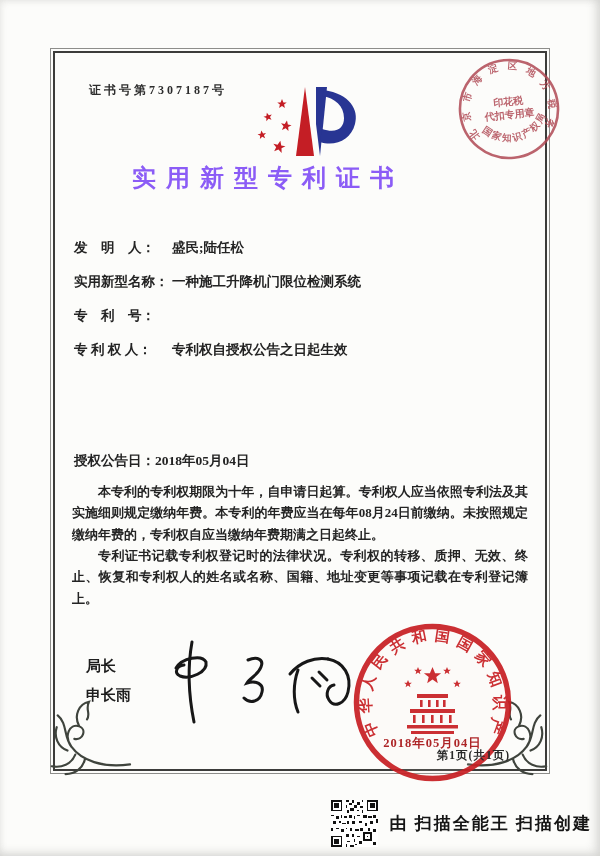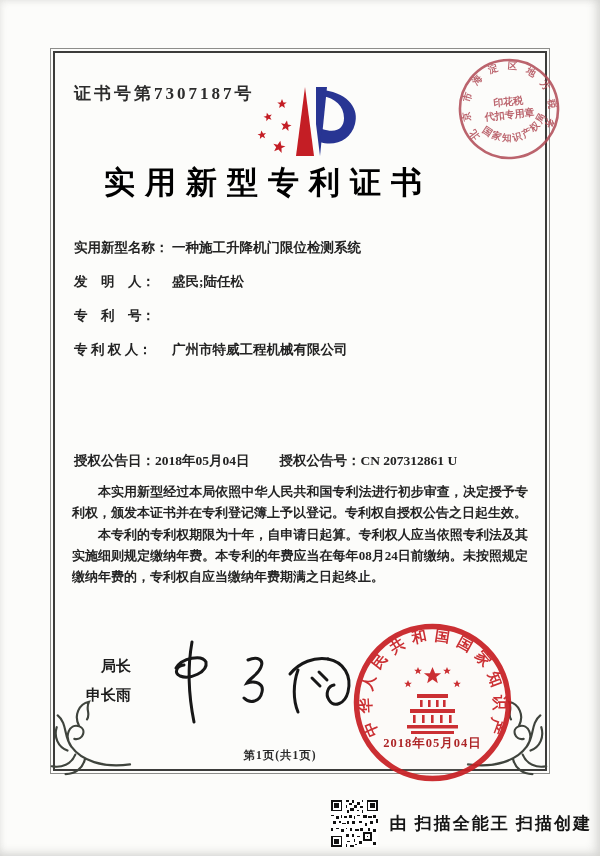--- a/index.html
+++ b/index.html
@@ -12,41 +12,41 @@
     box-shadow:inset -4px -3px 10px rgba(90,90,85,.22), inset 2px 2px 6px rgba(120,120,115,.08);
     color:#232323;
   }
   
   .frame{position:absolute;left:50px;top:48px;width:498px;height:724px;border:1px solid #8d8d8a;}
   .frame-inner{position:absolute;inset:2px;border:2px solid #3c3c3a;}
   .ornament{position:absolute;width:88px;height:88px;}
   .ornament.left{left:44px;top:690px;}
   .ornament.right{left:466px;top:690px;transform:scaleX(-1);}
   
-  .cert-no{position:absolute;left:74px;top:82px;font-size:17px;font-weight:700;letter-spacing:3px;color:#2c2c2c;}
+  .cert-no{position:absolute;left:89px;top:82px;font-size:12px;font-weight:700;letter-spacing:3px;color:#2c2c2c;}
   .logo{position:absolute;left:243px;top:84px;}
   .corner-seal{position:absolute;left:450px;top:50px;transform:rotate(-6deg);opacity:.85;}
   .title{position:absolute;left:50px;top:162px;width:436px;text-align:center;
-         font-size:31px;font-weight:700;letter-spacing:10px;color:#000000;}
+         font-size:24px;font-weight:700;letter-spacing:10px;color:#8b5cf6;}
   
   .fields{position:absolute;left:74px;top:238px;width:456px;font-size:13.5px;font-weight:700;}
   .frow{display:flex;margin-bottom:13.5px;line-height:1.52;}
   .flabel{width:98px;flex:none;white-space:nowrap;}
   .fvalue{flex:1;}
   .grant-row{position:absolute;left:74px;top:452px;width:456px;display:flex;gap:30px;
              font-size:13.5px;font-weight:700;white-space:nowrap;}
   
   .paras{position:absolute;left:72px;top:481px;width:456px;font-size:13px;font-weight:600;
          line-height:1.64;text-align:justify;color:#242424;}
   .paras p{margin:0;text-indent:2em;}
   
-  .signer{position:absolute;left:86px;top:652px;font-size:15px;font-weight:700;line-height:1.95;color:#1e1e1e;text-align:right;}
+  .signer{position:absolute;left:86px;top:652px;font-size:15px;font-weight:700;line-height:1.95;color:#1e1e1e;}
   .signature{position:absolute;left:162px;top:634px;}
   .big-seal{position:absolute;left:350px;top:620px;opacity:.93;}
-  .page-footer{position:absolute;left:50px;top:748px;width:460px;text-align:center;
+  .page-footer{position:absolute;left:50px;top:748px;width:460px;text-align:right;
                font-size:11.5px;font-weight:700;letter-spacing:1px;color:#2a2a2a;}
   
   .scan-footer{position:absolute;left:0;top:800px;width:592px;display:flex;justify-content:flex-end;
                align-items:center;gap:12px;}
   .scan-text{font-size:17px;font-weight:700;letter-spacing:2px;color:#151515;}
   svg text{font-family:"Liberation Serif","DejaVu Serif",serif;}
 </style>
 </head>
 <body>
 
@@ -93,48 +93,45 @@
     <text x="59" y="68" text-anchor="middle" font-size="10" font-weight="700" fill="#b04a55">代扣专用章</text>
     <text font-size="9.5" font-weight="700" fill="#b04a55">
       <textPath href="#cs-bot" startOffset="8" textLength="76">国家知识产权局</textPath>
     </text>
   </svg>
 
   <div class="title">实用新型专利证书</div>
 
   <div class="fields">
     <div class="frow">
+      <span class="flabel">发　明　人：</span>
+      <span class="fvalue">盛民;陆任松</span>
+    </div>
+    <div class="frow">
       <span class="flabel">实用新型名称：</span>
       <span class="fvalue">一种施工升降机门限位检测系统</span>
     </div>
     <div class="frow">
-      <span class="flabel">发　明　人：</span>
-      <span class="fvalue">盛民;陆任松</span>
-    </div>
-    <div class="frow">
       <span class="flabel">专　利　号：</span>
     </div>
     <div class="frow">
       <span class="flabel">专 利 权 人：</span>
-      <span class="fvalue">广州市特威工程机械有限公司</span>
+      <span class="fvalue">专利权自授权公告之日起生效</span>
     </div>
   </div>
 
   <div class="grant-row">
     <span>
       <span>授权公告日：</span><span>2018年05月04日</span>
     </span>
-    <span>
-      <span>授权公告号：</span><span>CN 207312861 U</span>
-    </span>
   </div>
 
   <div class="paras">
-    <p>本实用新型经过本局依照中华人民共和国专利法进行初步审查，决定授予专利权，颁发本证书并在专利登记簿上予以登记。专利权自授权公告之日起生效。</p>
     <p>本专利的专利权期限为十年，自申请日起算。专利权人应当依照专利法及其实施细则规定缴纳年费。本专利的年费应当在每年08月24日前缴纳。未按照规定缴纳年费的，专利权自应当缴纳年费期满之日起终止。</p>
+    <p>专利证书记载专利权登记时的法律状况。专利权的转移、质押、无效、终止、恢复和专利权人的姓名或名称、国籍、地址变更等事项记载在专利登记簿上。</p>
   </div>
 
   <div class="signer">
     <div>局长</div>
     <div>申长雨</div>
   </div>
 
   <svg class="signature" width="195" height="95" viewBox="0 0 195 95">
     <g fill="none" stroke="#171717" stroke-width="3" stroke-linecap="round">
       <path d="M14,34 C20,24 40,20 44,28 C46,38 28,46 18,42 C12,39 14,32 22,31"></path>

